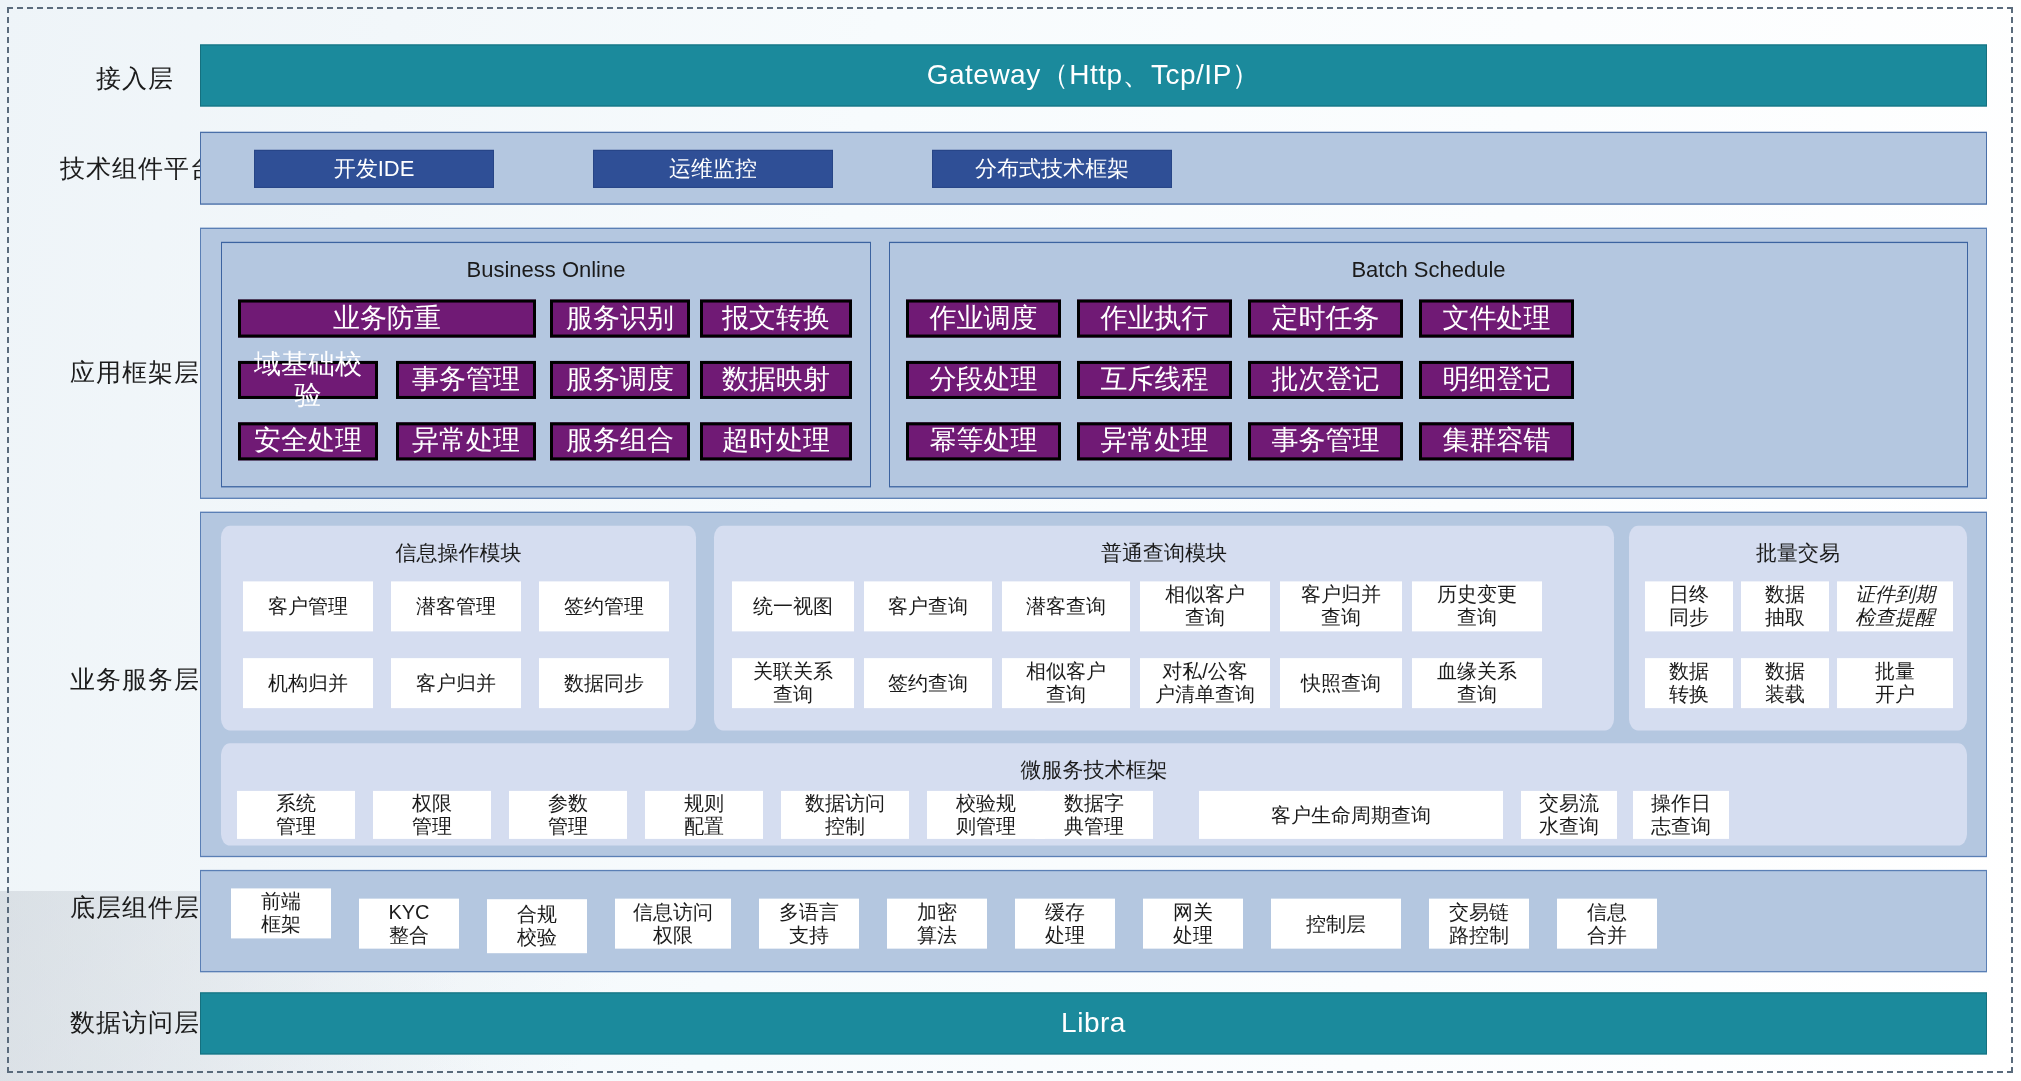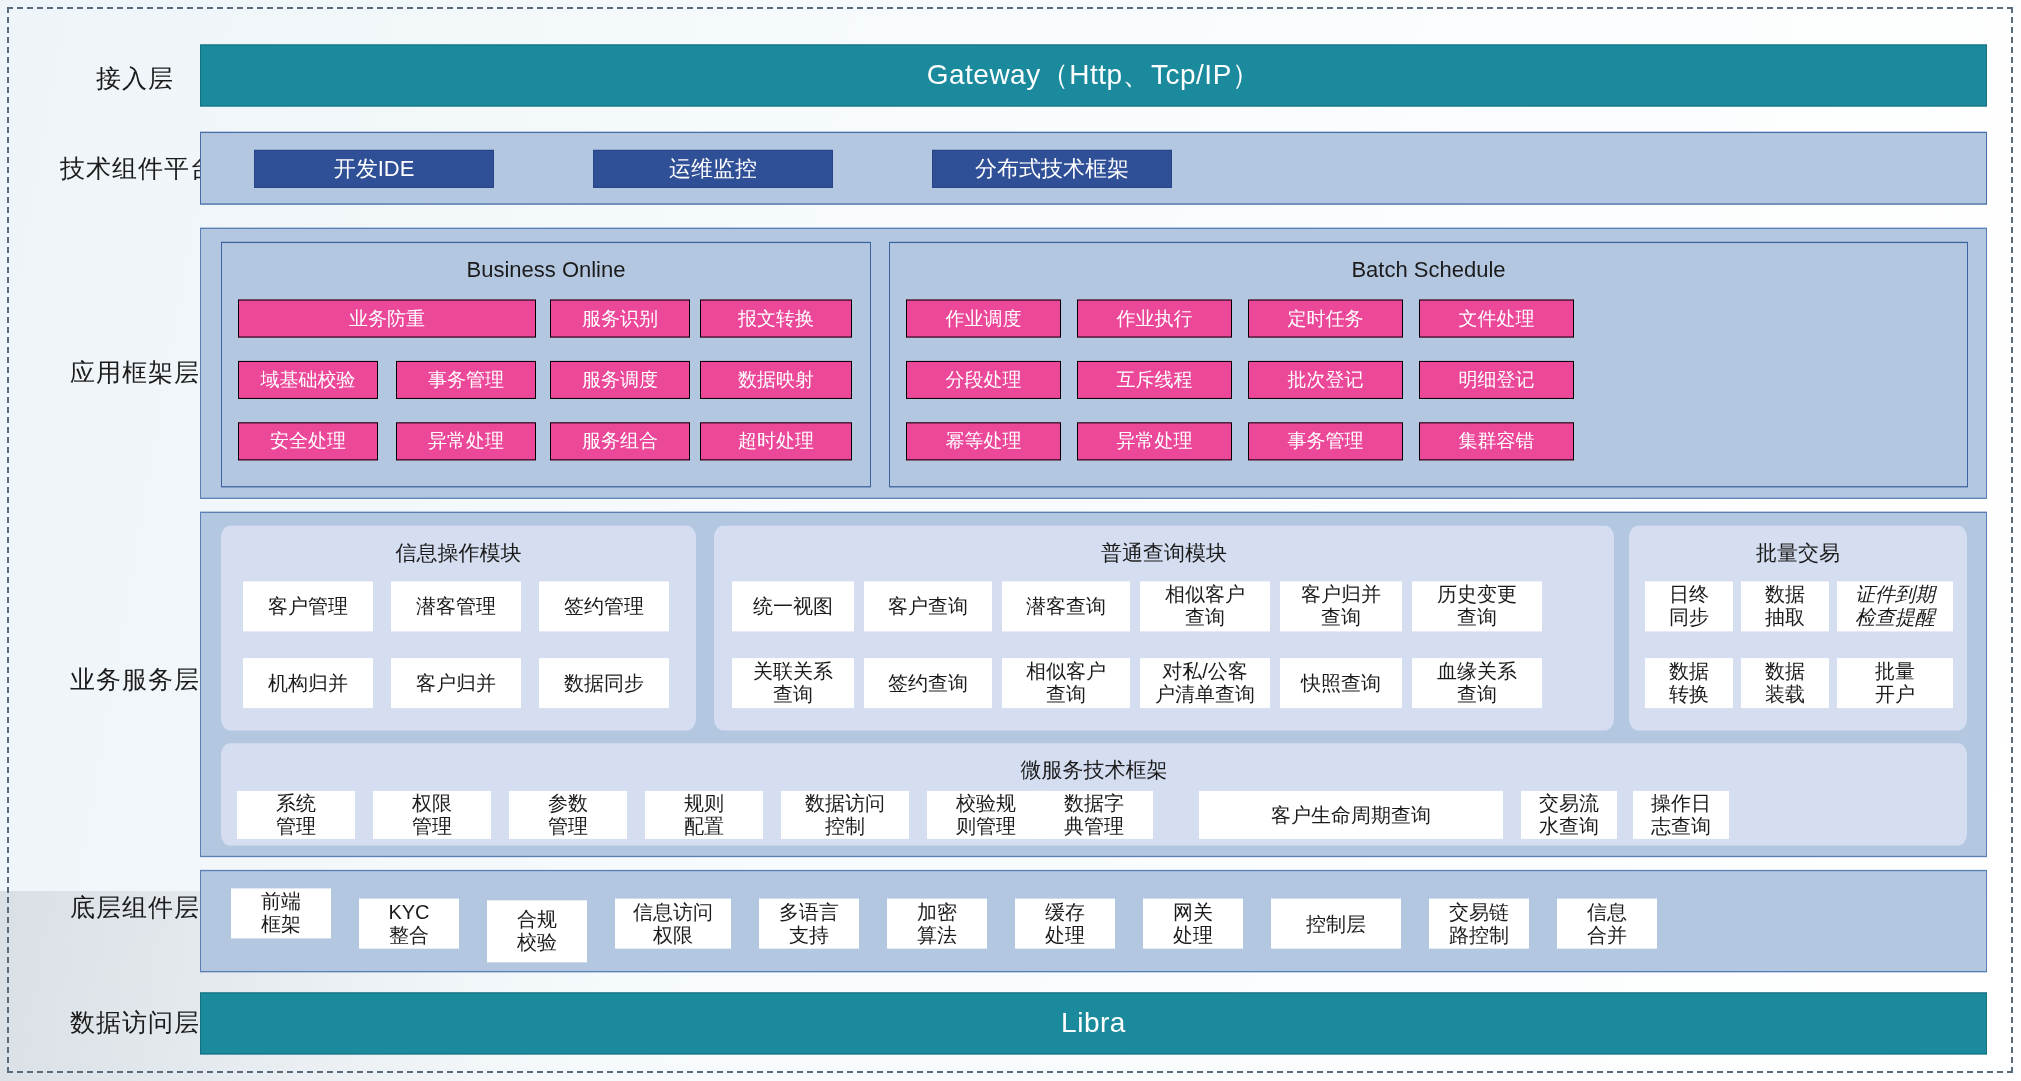--- a/index.html
+++ b/index.html
@@ -83,25 +83,25 @@
   .af-group-title {
     position: absolute;
     width: 100%;
     text-align: center;
     font-size: 22px;
     color: #1b1b1b;
     top: 8px;
   }
   .af-chip {
     position: absolute;
-    background: #ec4899;
-    border: 1px solid #000000;
+    background: #701a75;
+    border: 3px solid #000000;
     color: #ffffff;
     display: flex; align-items: center; justify-content: center;
-    font-size: 19px;
+    font-size: 27px;
     text-align: center;
     line-height: 1.15;
   }
 
   
   .bs-panel {
     position: absolute;
     background: #b4c7e0;
     border: 1px solid #5a7fb5;
   }
@@ -249,21 +249,21 @@
       <div class="white-chip" style="left: 706px; top: 32px; width: 118px; height: 48px; transform-origin: center center; transform: scaleY(0.781684);" data-name="bs-chip-validation-rule-mgmt">校验规<br>则管理</div>
       <div class="white-chip" style="left: 814px; top: 32px; width: 118px; height: 48px; transform-origin: center center; transform: scaleY(0.781684);" data-name="bs-chip-data-dictionary-mgmt">数据字<br>典管理</div>
       <div class="white-chip" style="left: 978px; top: 32px; width: 304px; height: 48px; transform-origin: center center; transform: scaleY(0.781684);" data-name="bs-chip-customer-lifecycle-query">客户生命周期查询</div>
       <div class="white-chip" style="left: 1300px; top: 32px; width: 96px; height: 48px; transform-origin: center center; transform: scaleY(0.781684);" data-name="bs-chip-transaction-flow-query">交易流<br>水查询</div>
       <div class="white-chip" style="left: 1412px; top: 32px; width: 96px; height: 48px; transform-origin: center center; transform: scaleY(0.781684);" data-name="bs-chip-operation-log-query">操作日<br>志查询</div>
     </div>
   </div>
       <div class="bc-panel" style="left:200px; top:680px; width:1787px; height:80px;" data-name="base-component-panel">
     <div class="white-chip" style="left: 30px; top: 8px; width: 100px; height: 50px; transform-origin: center center; transform: scaleY(0.781684);" data-name="bc-chip-frontend-framework">前端<br>框架</div>
     <div class="white-chip" style="left: 158px; top: 16px; width: 100px; height: 50px; transform-origin: center center; transform: scaleY(0.781684);" data-name="bc-chip-kyc-integration">KYC<br>整合</div>
-    <div class="white-chip" style="left: 286px; top: 16px; width: 100px; height: 62px; transform-origin: center center; transform: scaleY(0.781684);" data-name="bc-chip-compliance-validation">合规<br>校验</div>
+    <div class="white-chip" style="left: 286px; top: 16px; width: 100px; height: 54px; transform-origin: center center; transform: scaleY(0.781684);" data-name="bc-chip-compliance-validation">合规<br>校验</div>
     <div class="white-chip" style="left: 414px; top: 16px; width: 116px; height: 50px; transform-origin: center center; transform: scaleY(0.781684);" data-name="bc-chip-info-access-permission">信息访问<br>权限</div>
     <div class="white-chip" style="left: 558px; top: 16px; width: 100px; height: 50px; transform-origin: center center; transform: scaleY(0.781684);" data-name="bc-chip-multilanguage-support">多语言<br>支持</div>
     <div class="white-chip" style="left: 686px; top: 16px; width: 100px; height: 50px; transform-origin: center center; transform: scaleY(0.781684);" data-name="bc-chip-encryption-algorithm">加密<br>算法</div>
     <div class="white-chip" style="left: 814px; top: 16px; width: 100px; height: 50px; transform-origin: center center; transform: scaleY(0.781684);" data-name="bc-chip-cache-handling">缓存<br>处理</div>
     <div class="white-chip" style="left: 942px; top: 16px; width: 100px; height: 50px; transform-origin: center center; transform: scaleY(0.781684);" data-name="bc-chip-gateway-handling">网关<br>处理</div>
     <div class="white-chip" style="left: 1070px; top: 16px; width: 130px; height: 50px; transform-origin: center center; transform: scaleY(0.781684);" data-name="bc-chip-control-layer">控制层</div>
     <div class="white-chip" style="left: 1228px; top: 16px; width: 100px; height: 50px; transform-origin: center center; transform: scaleY(0.781684);" data-name="bc-chip-transaction-link-control">交易链<br>路控制</div>
     <div class="white-chip" style="left: 1356px; top: 16px; width: 100px; height: 50px; transform-origin: center center; transform: scaleY(0.781684);" data-name="bc-chip-info-merge">信息<br>合并</div>
   </div>
       <div class="teal-bar" style="left: 200px; top: 769px; width: 1787px; height: 62px; transform-origin: center center; transform: scaleY(0.781684);" data-name="libra-bar">Libra</div>

